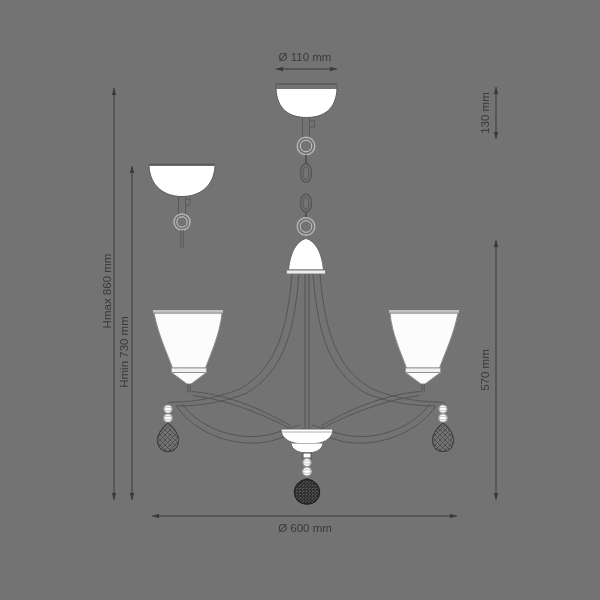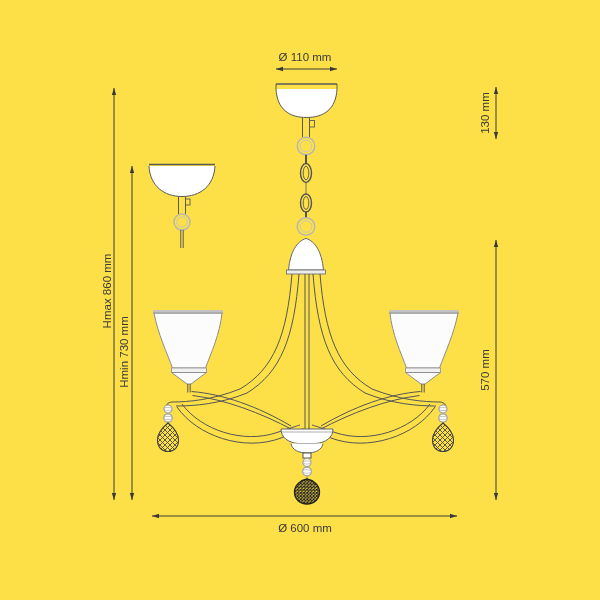--- a/index.html
+++ b/index.html
@@ -1,19 +1,19 @@
 <!DOCTYPE html>
 <html><head>
 <meta charset="utf-8">
 <style>
   html,body{margin:0;padding:0;background:#ffffff;}
   .canvas{
     position:relative;
     width:600px;height:600px;
-    background:#fde047;
+    background:#737373;
     overflow:hidden;
     font-family:"Liberation Sans", sans-serif;
   }
   svg text{
     font-family:"Liberation Sans", sans-serif;
     font-size:11.5px;
     fill:#3a3a3a;
   }
 </style>
 </head>

